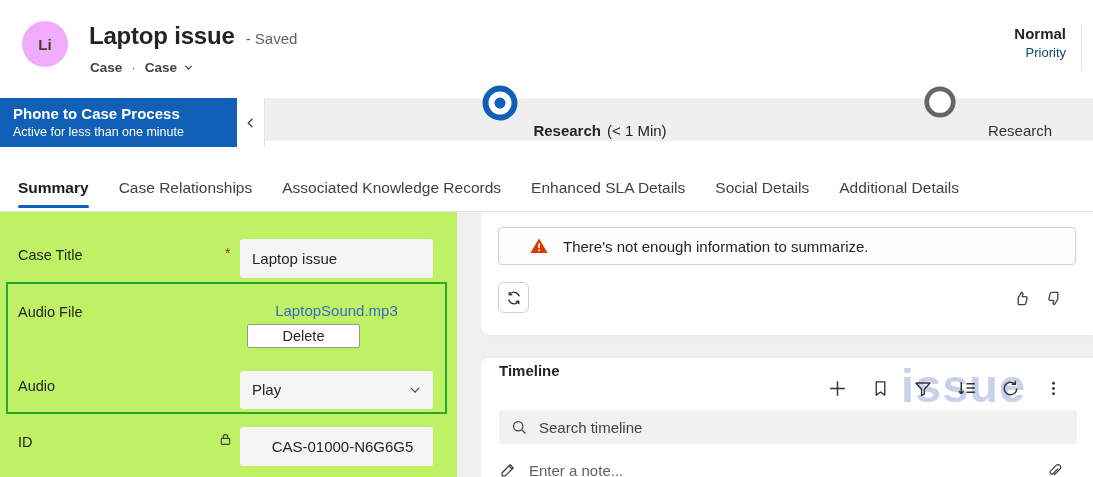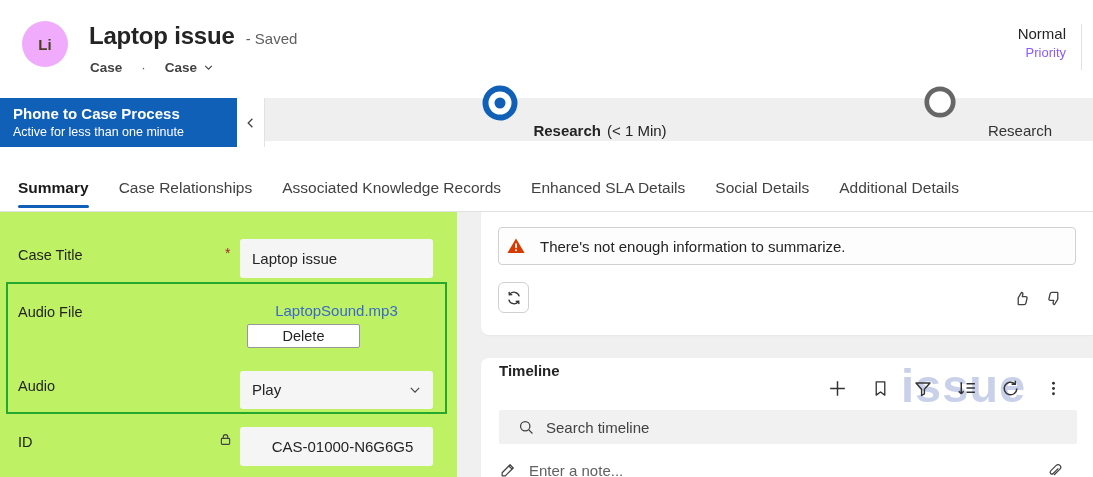--- a/index.html
+++ b/index.html
@@ -8,27 +8,27 @@
   svg { display:block; }
 
   
   .header { position:absolute; top:0; left:0; right:0; height:90px; background:#fff; }
   .avatar { position:absolute; left:22px; top:21px; width:46px; height:46px; border-radius:50%;
     background:#f0abfc; color:#4a3f22; font-size:15px; font-weight:600;
     display:flex; align-items:center; justify-content:center; }
   .title-line { position:absolute; left:89px; top:22px; display:flex; align-items:baseline; }
   .record-title { font-size:24px; font-weight:700; color:#242424; letter-spacing:-0.2px; }
   .saved { font-size:15px; color:#616161; margin-left:11px; }
-  .subtitle { position:absolute; left:90px; top:60px; display:flex; align-items:center; gap:19px;
+  .subtitle { position:absolute; left:90px; top:60px; display:flex; align-items:center; gap:9px;
     font-size:13.5px; font-weight:600; color:#424242; }
   .subtitle .dot { color:#616161; font-weight:400; }
   .form-selector { display:flex; align-items:center; gap:6px; cursor:pointer; }
   .priority { position:absolute; right:27px; top:25px; text-align:right; }
-  .priority-value { font-size:15px; font-weight:400; color:#242424; }
-  .priority-label { font-size:13px; color:#8b5cf6; margin-top:3px; }
+  .priority-value { font-size:15px; font-weight:700; color:#242424; }
+  .priority-label { font-size:13px; color:#0c4a6e; margin-top:3px; }
   .header-divider { position:absolute; right:11px; top:24px; width:1px; height:46px; background:#e1e1e1; }
 
   
   .bpf { position:absolute; top:98px; left:0; right:0; height:43px; background:#efeff0; }
   .bpf-active-box { position:absolute; left:0; top:0; width:237px; height:49px; background:#1160b7;
     color:#fff; padding:6px 0 0 13px; cursor:pointer; }
   .bpf-name { font-size:15px; font-weight:700; line-height:20px; }
   .bpf-status { font-size:12.5px; line-height:17px; }
   .bpf-collapse { position:absolute; left:237px; top:0; width:28px; height:49px; background:#fff;
     border-right:1px solid #e2e2e2; display:flex; align-items:center; justify-content:center; cursor:pointer; }
@@ -65,40 +65,40 @@
     text-align:center; line-height:22px; cursor:pointer; }
   .select-box { cursor:pointer; }
   .select-chevron { position:absolute; right:11px; top:12px; }
   .lock { position:absolute; left:218px; top:220px; }
 
   
   .summary-card { position:absolute; left:481px; top:0; right:0; height:123px; background:#fff;
     border-radius:0 0 0 8px; box-shadow:0 1px 2px rgba(0,0,0,0.04); }
   .warning-box { position:absolute; left:17px; top:15px; right:17px; height:38px;
     border:1px solid #d1d1d1; border-radius:4px; background:#fdfdfd;
-    display:flex; align-items:center; gap:14px; padding-left:7px; }
+    display:flex; align-items:center; gap:14px; padding-left:30px; }
   .warning-text { font-size:15px; color:#242424; }
   .sync-btn { position:absolute; left:17px; top:70px; width:31px; height:31px; background:#fff;
     border:1px solid #d1d1d1; border-radius:6px; display:flex; align-items:center; justify-content:center;
     cursor:pointer; }
   .thumb { position:absolute; top:77px; cursor:pointer; color:#424242; }
   .thumb-up { right:61px; }
   .thumb-down { right:30px; }
 
   .timeline-card { position:absolute; left:481px; top:146px; right:0; bottom:0; background:#fff;
     border-radius:8px 0 0 0; overflow:hidden; box-shadow:0 1px 2px rgba(0,0,0,0.04); }
   .watermark { position:absolute; left:420px; top:0px; font-size:47px; font-weight:700;
     color:#c9d0e9; letter-spacing:1px; z-index:0; user-select:none; }
   .timeline-title { position:absolute; left:18px; top:4px; font-size:15px; font-weight:700;
     color:#242424; z-index:1; }
   .timeline-icons { position:absolute; right:30px; top:20px; display:flex; gap:23px;
     align-items:center; z-index:1; color:#333; }
   .timeline-icons .tl-icon { cursor:pointer; }
   .search-box { position:absolute; left:18px; top:52px; right:16px; height:34px; background:#f1f1f1;
-    border-radius:2px; display:flex; align-items:center; gap:11px; padding-left:19px;
+    border-radius:2px; display:flex; align-items:center; gap:11px; padding-left:12px;
     font-size:15px; color:#424242; z-index:1; cursor:text; }
   .note-row { position:absolute; left:18px; top:103px; display:flex; align-items:center; gap:12px;
     font-size:15px; color:#616161; z-index:1; cursor:text; }
   .paperclip { position:absolute; right:30px; top:104px; z-index:1; cursor:pointer; color:#424242; }
 </style>
 </head>
 <body>
 
 <div class="header">
   <div class="avatar">Li</div>

